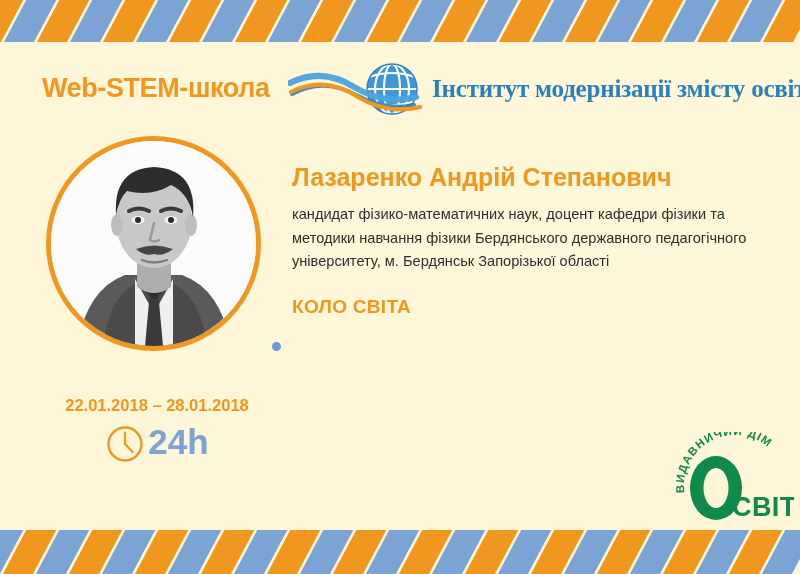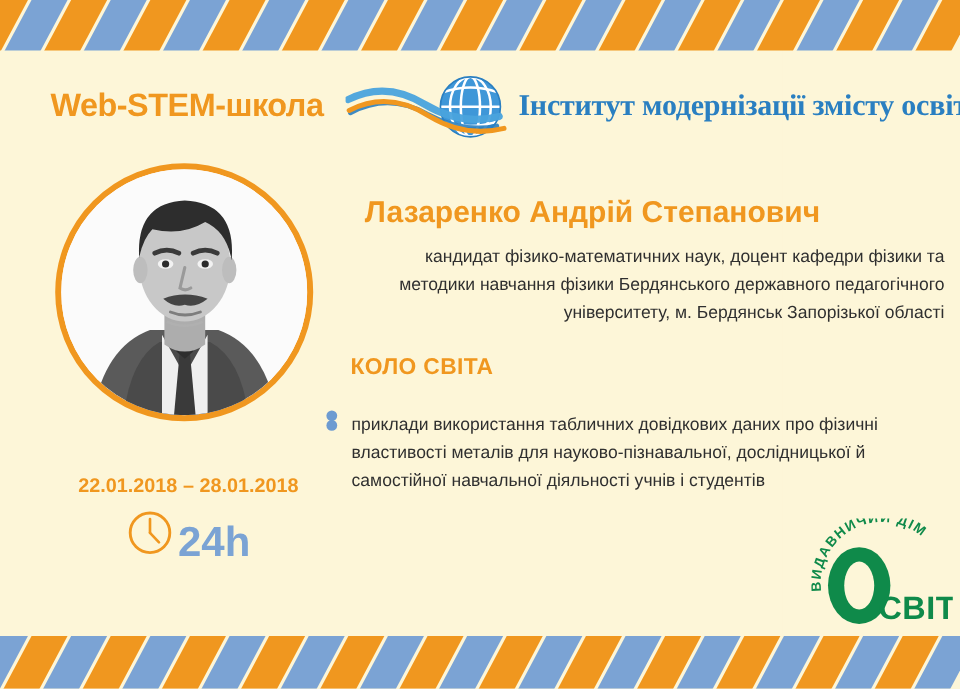--- a/index.html
+++ b/index.html
@@ -81,49 +81,47 @@
     font-size: 16.5px;
     font-weight: bold;
     color: #f0971f;
     white-space: nowrap;
   }
   .hours-row {
     position: absolute;
     left: 57px; top: 424px;
     width: 200px;
     display: flex;
-    align-items: flex-end;
+    align-items: flex-start;
     justify-content: center;
     gap: 3px;
   }
   .hours-label {
     font-size: 35px;
     font-weight: bold;
     color: #7ba3d4;
     line-height: 1;
   }
 
   
   .speaker-name {
     position: absolute;
     left: 292px; top: 163px;
     font-size: 25px;
     font-weight: bold;
     color: #f0971f;
     white-space: nowrap;
-    margin-left: 12px;
   }
   .speaker-desc {
     position: absolute;
     left: 292px; top: 203px;
     width: 495px;
     font-size: 14.6px;
     line-height: 1.62;
     color: #2f2f2f;
-    text-align: right;
   }
   .section-heading {
     position: absolute;
     left: 292px; top: 296px;
     font-size: 19px;
     font-weight: bold;
     color: #f0971f;
     letter-spacing: 0.3px;
   }
   .topics {
@@ -272,21 +270,20 @@
   </div>
 
   <div class="speaker-name">Лазаренко Андрій Степанович</div>
 
   <div class="speaker-desc">кандидат фізико-математичних наук, доцент кафедри фізики та методики навчання фізики Бердянського державного педагогічного університету, м. Бердянськ Запорізької області</div>
 
   <div class="section-heading">КОЛО СВІТА</div>
 
   <ul class="topics" id="topics-list">
       <li><span class="bullet"></span></li>
-      <li><span class="bullet"></span><span>приклади використання табличних довідкових даних про фізичні властивості металів для науково-пізнавальної, дослідницької й самостійної навчальної діяльності учнів і студентів</span></li>
     </ul>
 
   <div class="publisher-logo">
     <svg viewBox="0 0 118 98" xmlns="http://www.w3.org/2000/svg">
       <defs>
         <path id="arcPath" d="M 9 64 A 44 44 0 0 1 109 44"></path>
       </defs>
       <text font-family="Liberation Sans, sans-serif" font-size="11.5" font-weight="bold" fill="#0f8a4a" letter-spacing="1.2">
         <textPath href="#arcPath" startOffset="2%" id="arc-text-path">ВИДАВНИЧИЙ ДІМ</textPath>
       </text>

